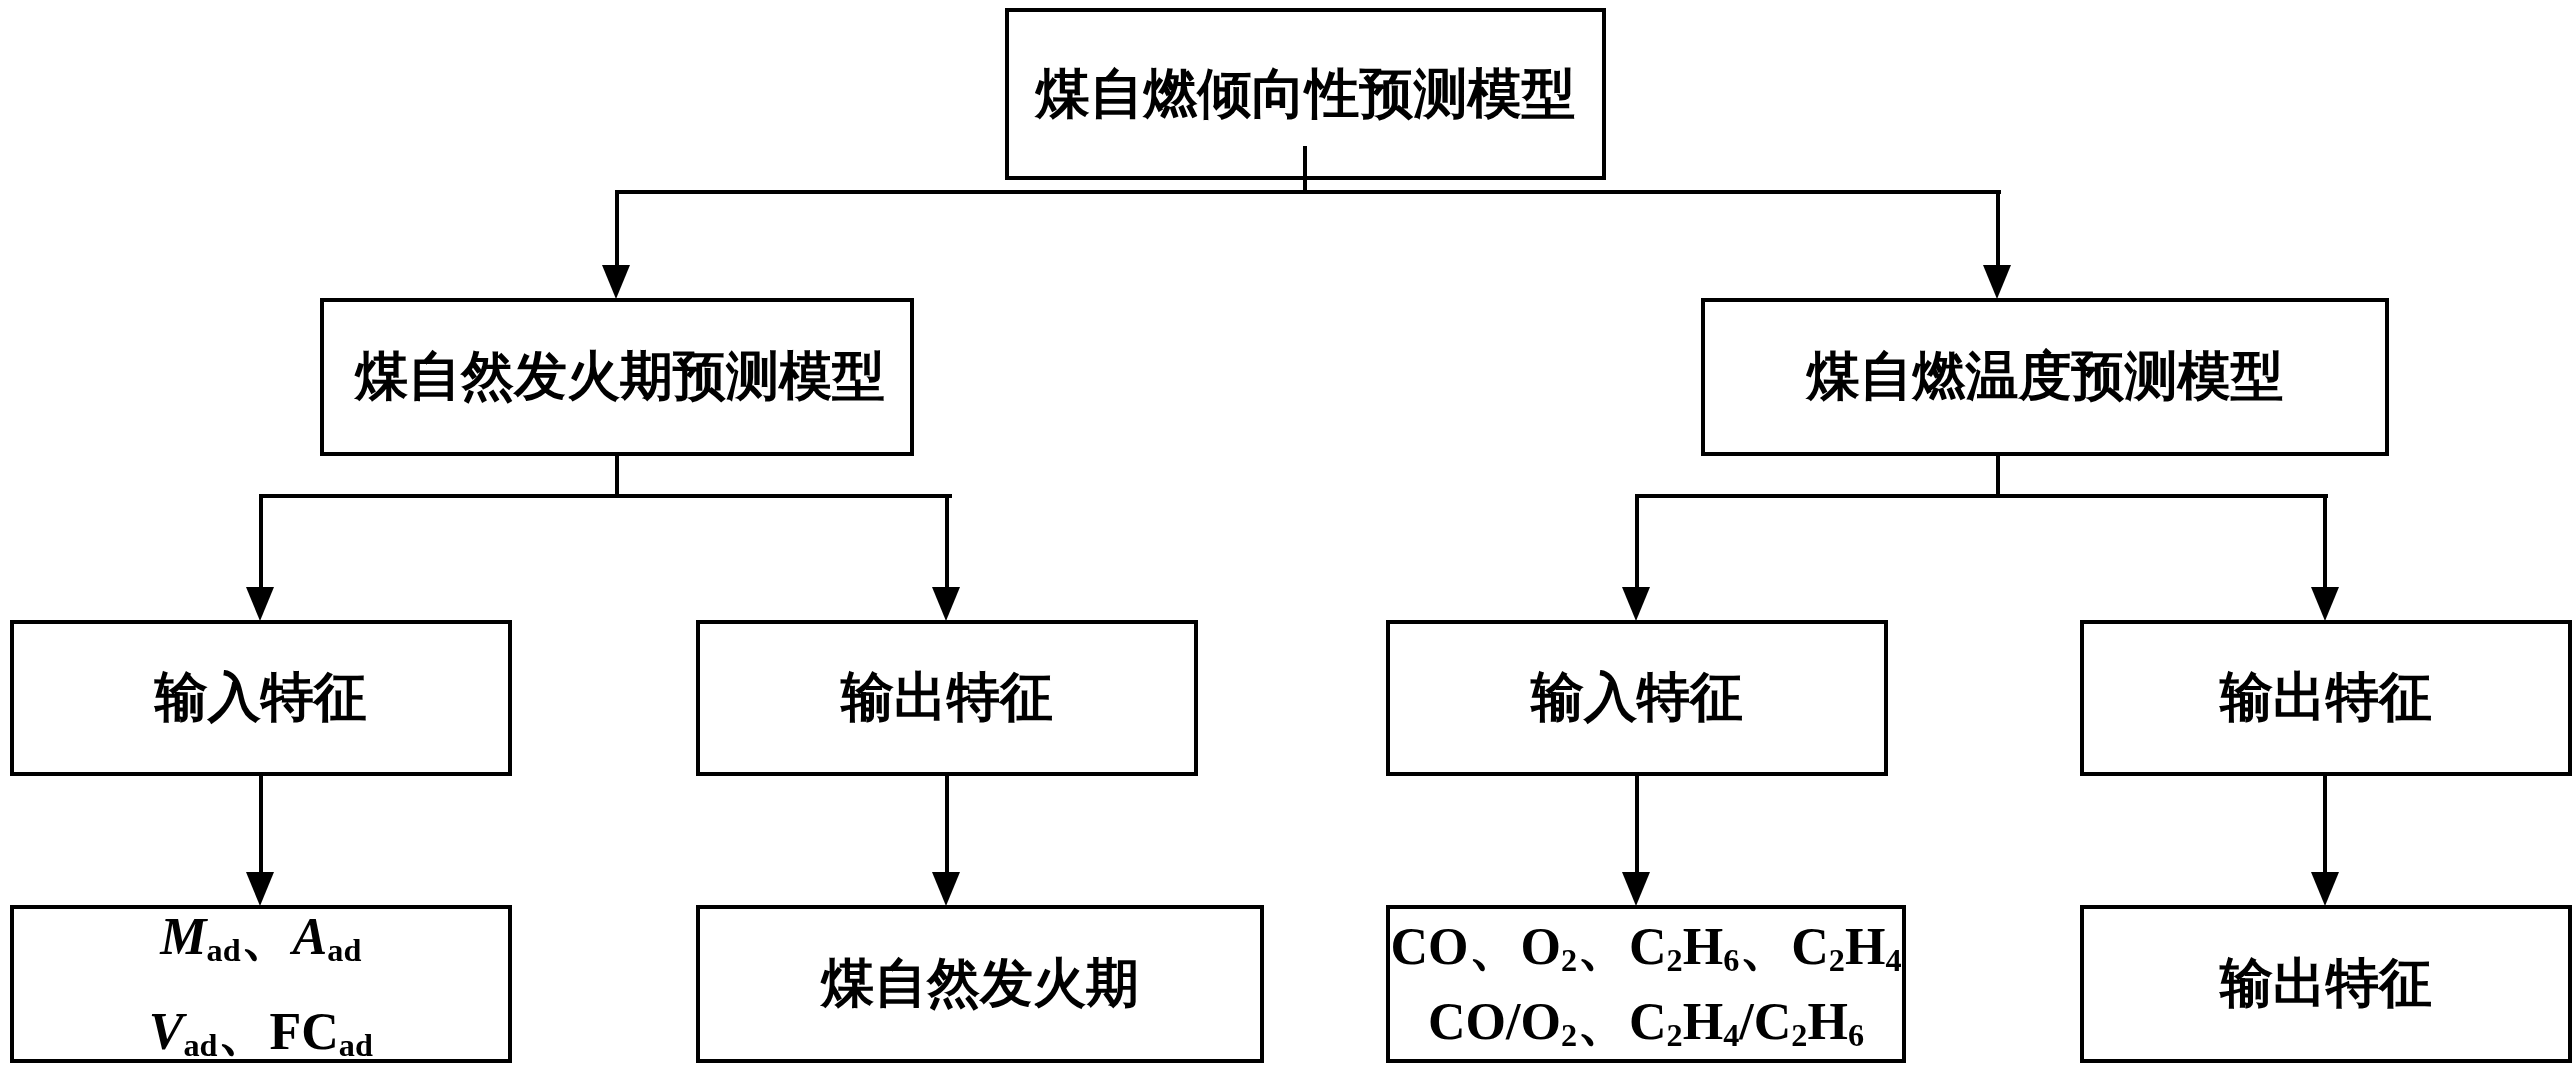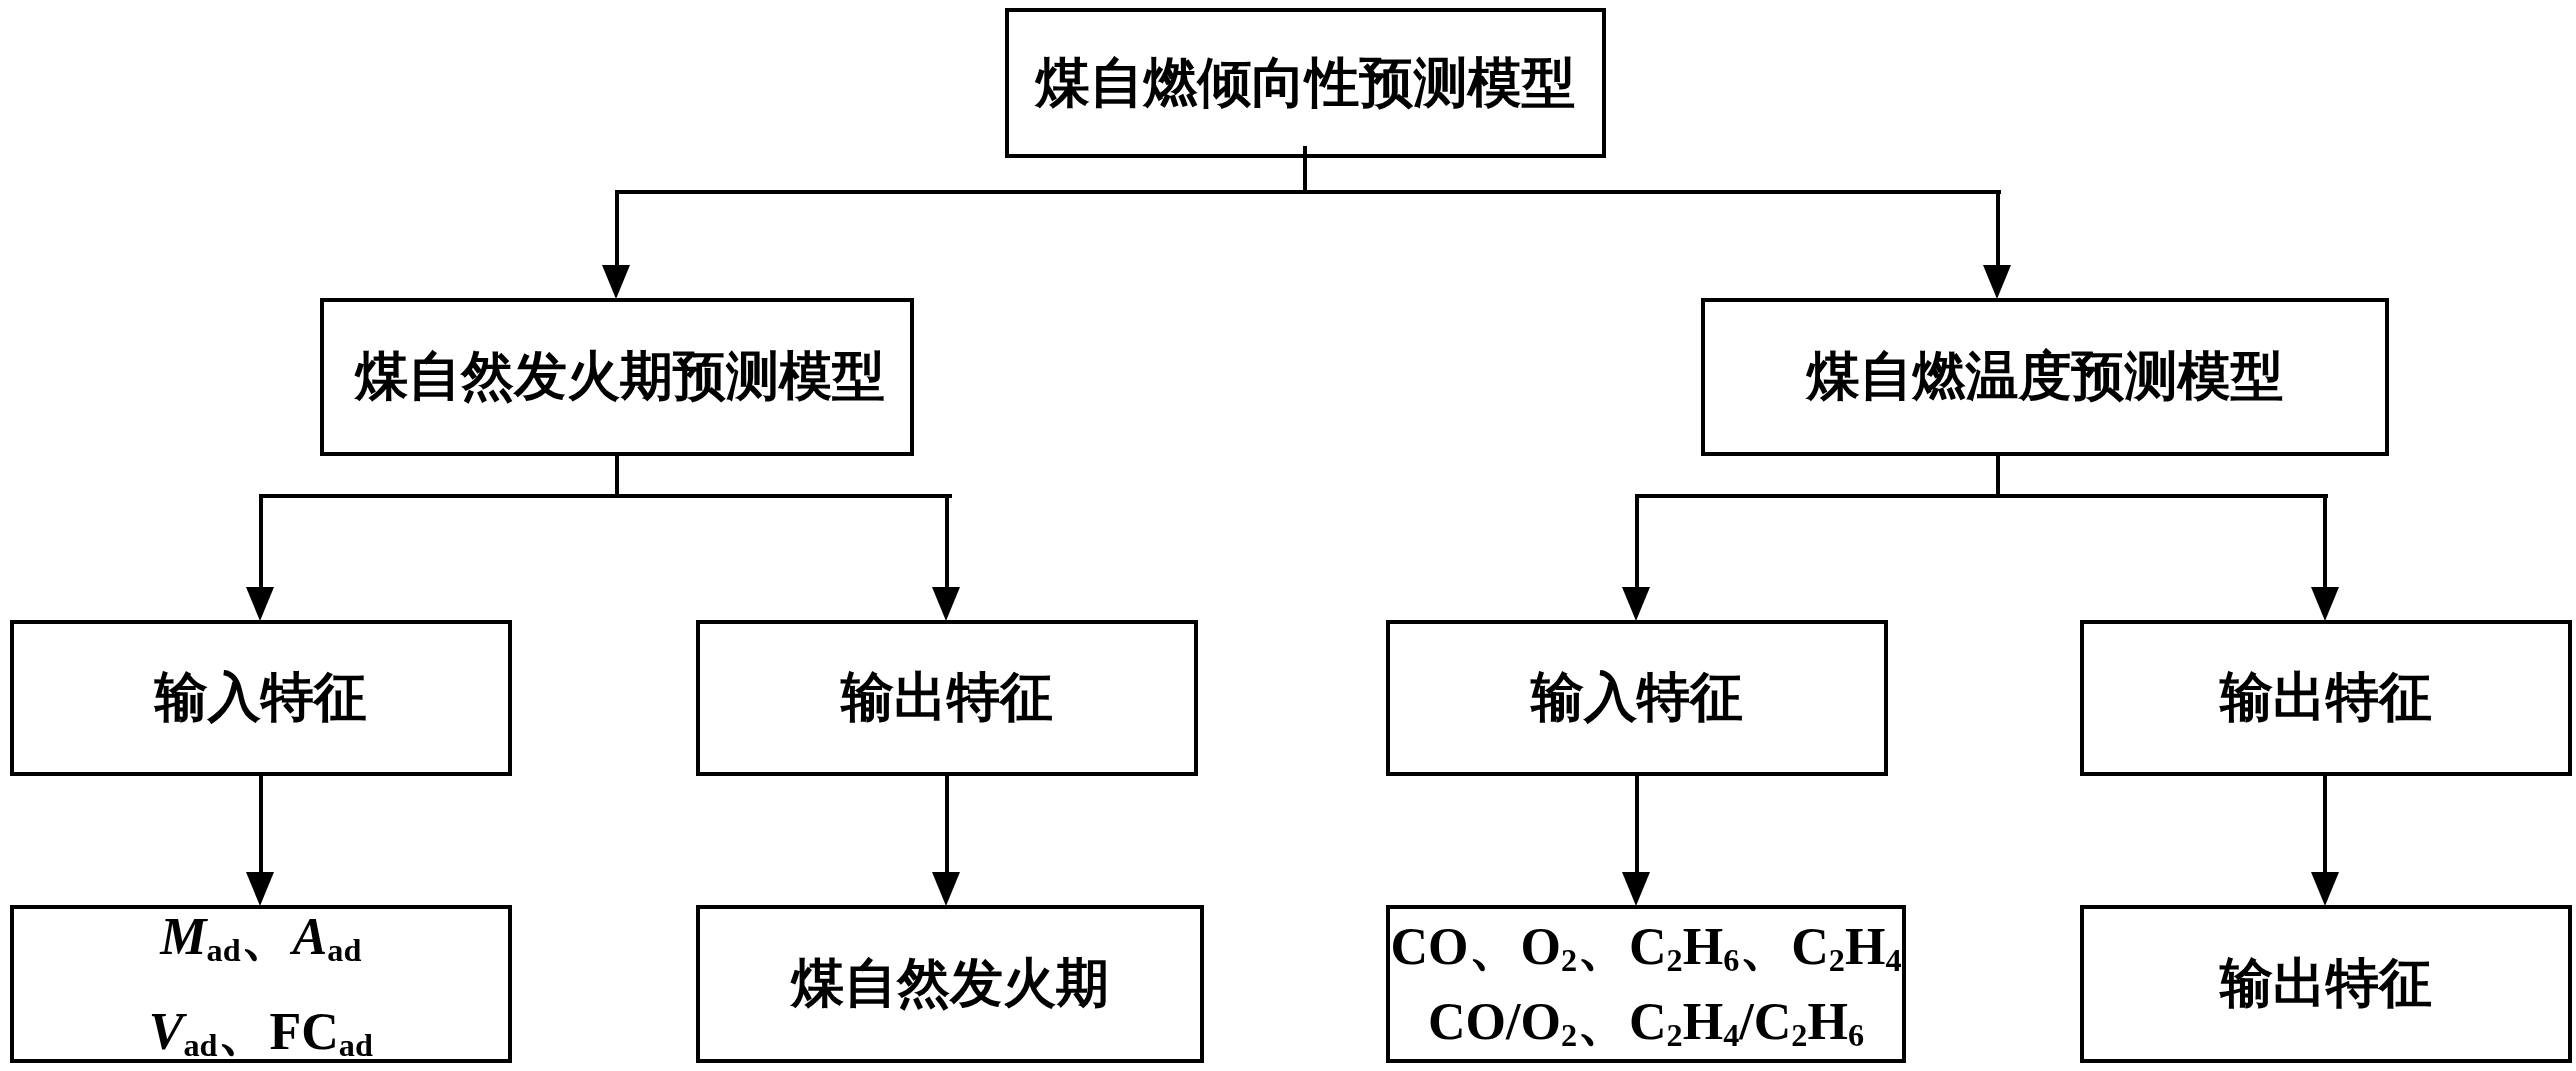--- a/index.html
+++ b/index.html
@@ -51,21 +51,21 @@
     border-left: 14.8px solid transparent;
     border-right: 14.8px solid transparent;
     border-top: 34px solid #000000;
   }
 </style>
 </head>
 <body>
 
 <div id="canvas">
 
-  <div class="box cn-lg" style="left:1005px; top:8.2px; width:601px; height:150px;">
+  <div class="box cn-lg" style="left:1005px; top:8.2px; width:601px; height:172px;">
     <span>煤自燃倾向性预测模型</span>
   </div>
 
   <div class="vline" style="left:1303px; top:146px; height:46px;"></div>
   <div class="hline" style="left:615px; top:190px; width:1386px;"></div>
   <div class="vline" style="left:615px; top:190px; height:77px;"></div>
   <div class="arrow-down" style="left:602px; top:265px;"></div>
   <div class="vline" style="left:1996px; top:190px; height:77px;"></div>
   <div class="arrow-down" style="left:1983px; top:265px;"></div>
 
@@ -110,21 +110,21 @@
   <div class="vline" style="left:1635px; top:774px; height:100px;"></div>
   <div class="arrow-down" style="left:1622px; top:872px;"></div>
   <div class="vline" style="left:2323px; top:774px; height:100px;"></div>
   <div class="arrow-down" style="left:2311px; top:872px;"></div>
 
   <div class="box formula" style="left:9.8px; top:905px; width:502px; height:158px;gap:20px;">
       <div class="fline"><span class="it">M</span><span class="sub">ad</span><span>、</span><span class="it">A</span><span class="sub">ad</span></div>
       <div class="fline"><span class="it">V</span><span class="sub">ad</span><span>、</span><span>FC</span><span class="sub">ad</span></div>
     </div>
 
-  <div class="box cn" style="left:696px; top:905px; width:508px; height:158px;">
+  <div class="box cn" style="left:696px; top:905px; width:568px; height:158px;">
     <span>煤自然发火期</span>
   </div>
 
   <div class="box formula" style="left:1386px; top:905px; width:520px; height:158px;">
       <div class="fline"><span>CO、O</span><span class="sub">2</span><span>、C</span><span class="sub">2</span><span>H</span><span class="sub">6</span><span>、C</span><span class="sub">2</span><span>H</span><span class="sub">4</span></div>
       <div class="fline"><span>CO/O</span><span class="sub">2</span><span>、C</span><span class="sub">2</span><span>H</span><span class="sub">4</span><span>/C</span><span class="sub">2</span><span>H</span><span class="sub">6</span></div>
     </div>
 
   <div class="box cn" style="left:2080px; top:905px; width:492px; height:158px;">
     <span>输出特征</span>

